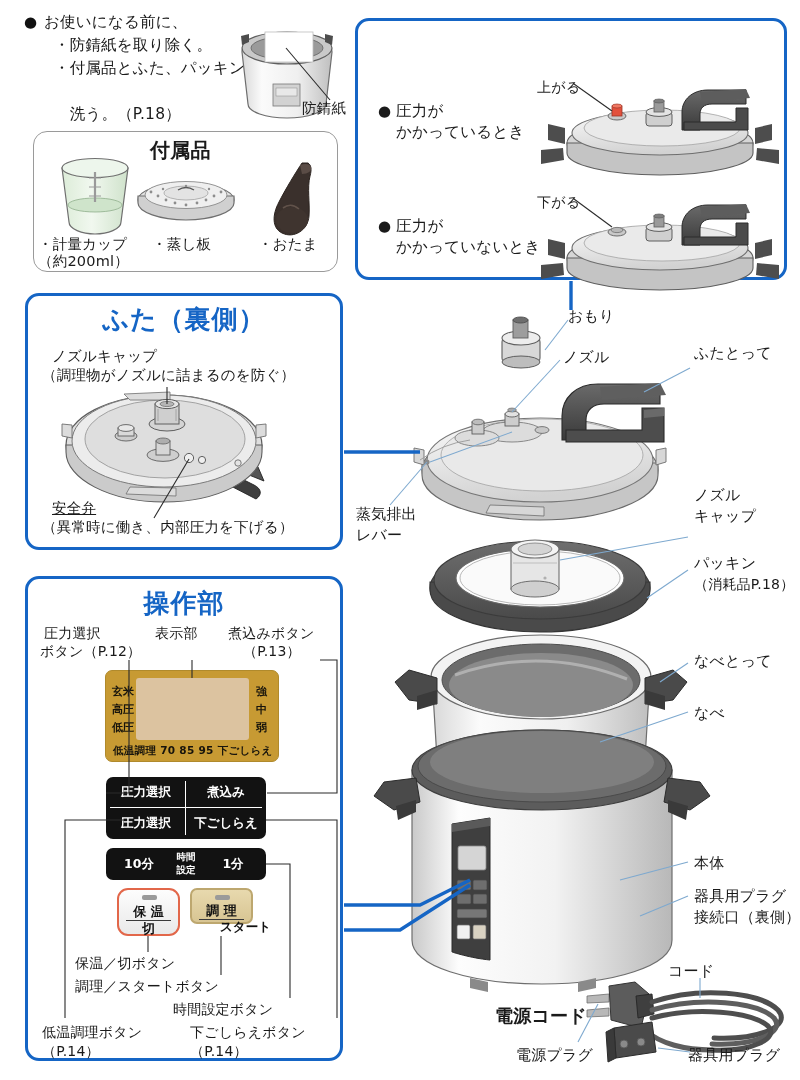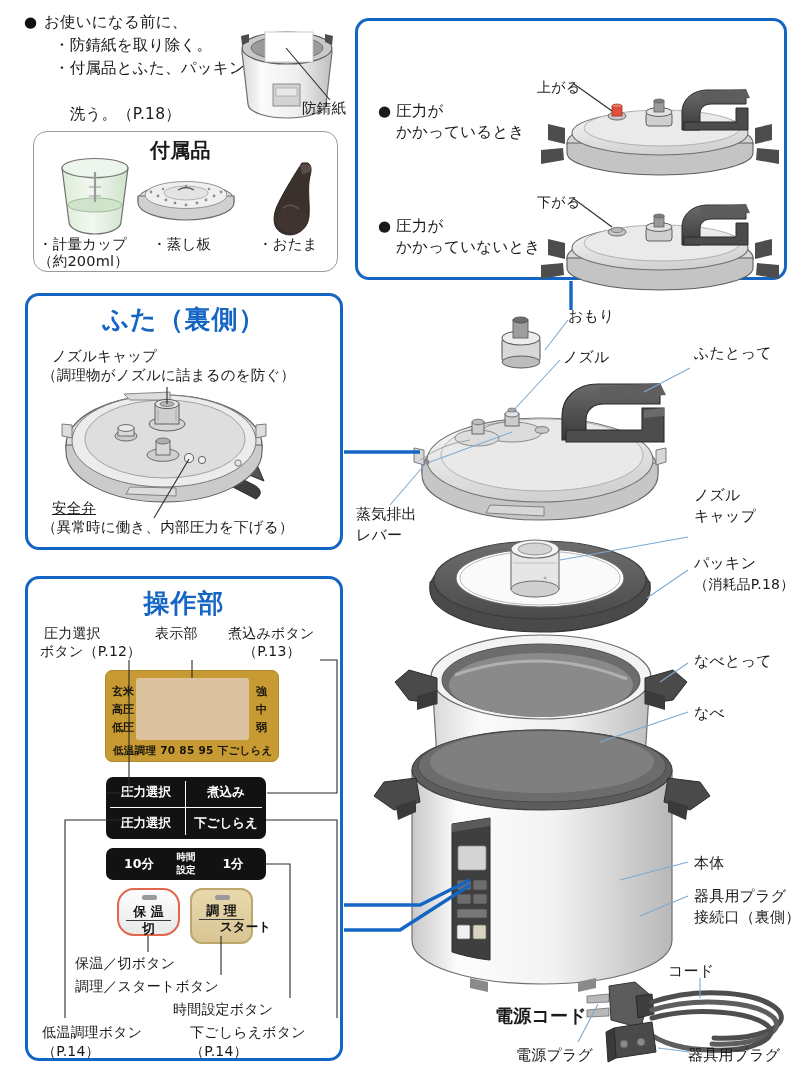--- a/index.html
+++ b/index.html
@@ -46,21 +46,21 @@
     position:absolute;background:#121212;border-radius:7px;box-sizing:border-box;
   }
   .btnblk .cell{
     position:absolute;color:#fff;font-weight:bold;text-align:center;
     display:flex;align-items:center;justify-content:center;white-space:nowrap;
   }
   .vdiv{position:absolute;background:#ffffff;width:1.4px;}
   .hdiv{position:absolute;background:#ffffff;height:1.4px;}
   .keepwarm{
     position:absolute;background:linear-gradient(#fdfdfd,#e9e9e9);
-    border:2px solid #e2674a;border-radius:17px;box-sizing:border-box;
+    border:2px solid #e2674a;border-radius:11px;box-sizing:border-box;
   }
   .cookstart{
     position:absolute;background:linear-gradient(#e8d9ae,#d8c593);
     border:2px solid #bda76f;border-radius:7px;box-sizing:border-box;
   }
   .key-led{position:absolute;background:#9a9a9a;border-radius:2px;}
   .key-t{position:absolute;width:100%;left:0;text-align:center;font-weight:bold;color:#111;white-space:nowrap;}
   .key-rule{position:absolute;background:#3a3a3a;height:1.2px;}
 </style>
 </head>
@@ -325,21 +325,21 @@
     <div class="cell" style="left:104px;top:0;width:46px;height:32px;font-size:12.5px;">1分</div>
   </div>
 
   <div class="keepwarm" style="left:117px;top:888px;width:63px;height:48px;">
     <div class="key-led" style="left:23px;top:5px;width:15px;height:5px;"></div>
     <div class="key-t" style="top:13px;font-size:13px;">保 温</div>
     <div class="key-rule" style="left:7px;top:30px;width:45px;"></div>
     <div class="key-t" style="top:30px;font-size:13px;">切</div>
   </div>
 
-  <div class="cookstart" style="left:190px;top:888px;width:63px;height:56px;border-radius:12px;">
+  <div class="cookstart" style="left:190px;top:888px;width:63px;height:36px;">
     <div class="key-led" style="left:23px;top:5px;width:15px;height:5px;"></div>
     <div class="key-t" style="top:12px;font-size:13px;">調 理</div>
     <div class="key-rule" style="left:7px;top:29px;width:45px;"></div>
     <div class="key-t" style="top:29px;font-size:12.5px;padding-left:24px;">スタート</div>
   </div>
 
   <div class="txt" style="left:75px;top:955px;font-size:14px;">保温／切ボタン</div>
   <div class="txt" style="left:75px;top:978px;font-size:14px;">調理／スタートボタン</div>
   <div class="txt" style="left:173px;top:1001px;font-size:14px;">時間設定ボタン</div>
   <div class="txt" style="left:42px;top:1024px;font-size:14px;">低温調理ボタン</div>

